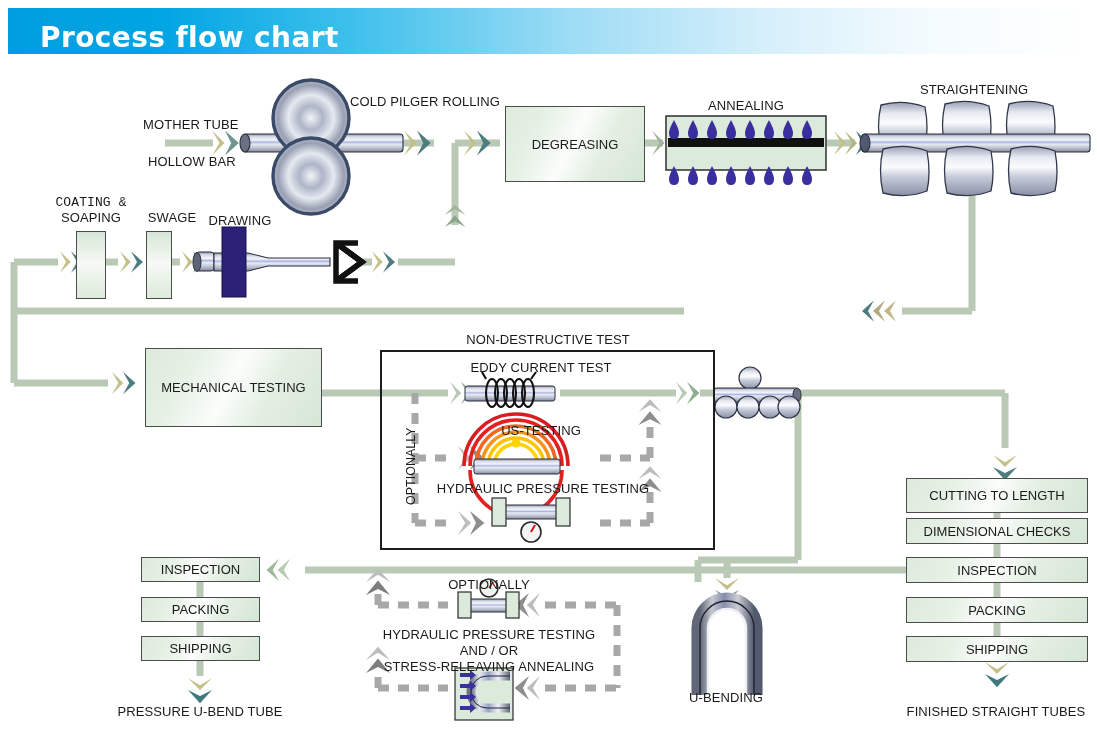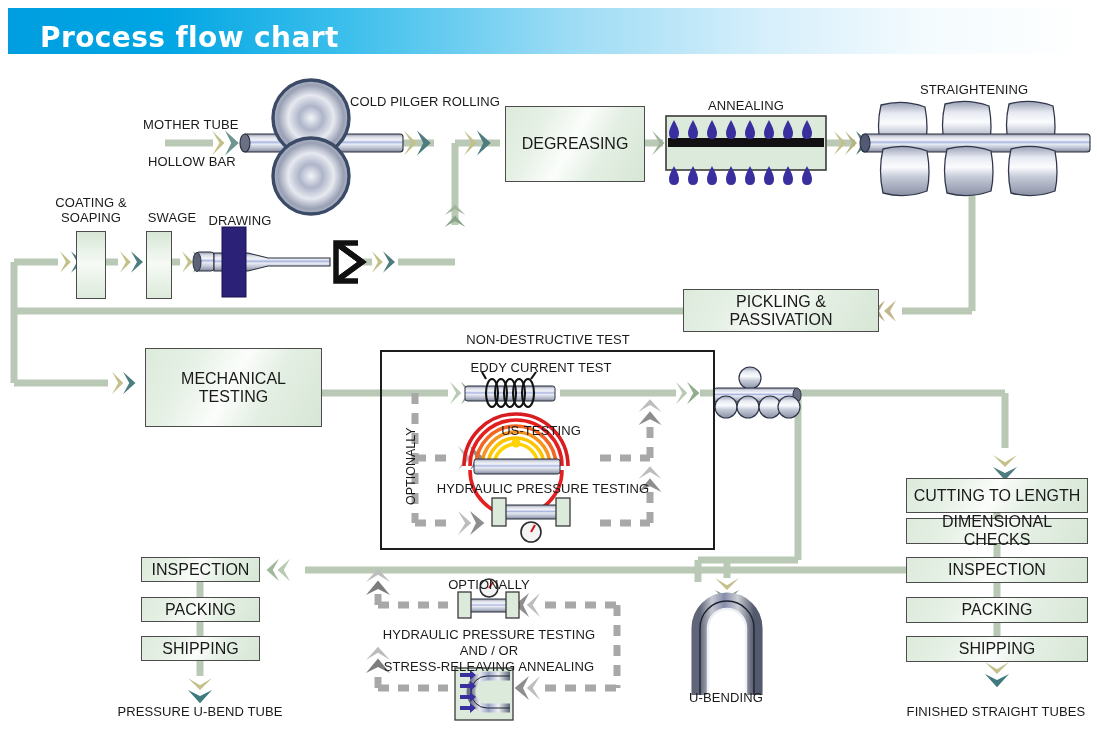--- a/index.html
+++ b/index.html
@@ -13,21 +13,21 @@
   .banner{position:absolute;left:8px;top:8px;width:1082px;height:46px;
           background:linear-gradient(to right,#009ee0 0%,#00a5e3 14%,#3fc0ec 32%,
                      #9ddcf5 52%,#d6effb 70%,#f4fbfe 85%,#ffffff 100%);}
   .banner-title{position:absolute;left:32px;top:13px;color:#fff;
           font-size:28px;font-weight:bold;font-family:"DejaVu Sans",sans-serif;
           letter-spacing:.4px;}
   .pbox{position:absolute;box-sizing:border-box;border:1.4px solid #4c4c4c;
         background:linear-gradient(118deg,#dceadb 0%,#e7f1e6 26%,#fbfdfb 48%,
                    #e4efe3 68%,#d6e6d5 100%);
         display:flex;align-items:center;justify-content:center;
-        color:#1a1a1a;font-size:16px;text-align:center;}
+        color:#1a1a1a;font-size:13px;text-align:center;}
   .slim{background:linear-gradient(to bottom,#d7e7d6 0%,#f6faf5 48%,#dceadb 100%);}
   .ndtbox{position:absolute;box-sizing:border-box;border:2.2px solid #1d1d1d;
           background:transparent;}
   .optv{position:absolute;font-size:12.5px;color:#1a1a1a;
         transform:rotate(-90deg);transform-origin:left top;white-space:nowrap;}
 </style>
 </head>
 <body>
 
 <div id="stage">
@@ -418,23 +418,20 @@
         <path d="M460,706 l10,0 l0,-3 l6,5 l-6,5 l0,-3 l-10,0 Z"></path>
       </g>
     </g>
 
   </svg>
 
   <div class="pbox" style="left:505px;top:106px;width:140px;height:76px;">
     <span>DEGREASING</span>
   </div>
 
-  <div class="pbox" style="left:683px;top:289px;width:196px;height:43px;">
-    <span>PICKLING &amp; PASSIVATION</span>
-  </div>
 
   <div class="pbox" style="left:145px;top:348px;width:177px;height:79px;">
     <span>MECHANICAL TESTING</span>
   </div>
 
   <div class="pbox slim" style="left:76px;top:231px;width:30px;height:68px;"></div>
   <div class="pbox slim" style="left:146px;top:231px;width:26px;height:68px;"></div>
 
   <div class="ndtbox" style="left:380px;top:350px;width:335px;height:200px;"></div>
 
@@ -463,21 +460,21 @@
   <div class="pbox" style="left:141px;top:636px;width:119px;height:25px;">
     <span>SHIPPING</span>
   </div>
 
   <div class="lbl" style="left:143px;top:118px;">MOTHER TUBE</div>
   <div class="lbl" style="left:148px;top:155px;">HOLLOW BAR</div>
   <div class="lbl" style="left:350px;top:95px;">COLD PILGER ROLLING</div>
   <div class="lbl c" style="left:746px;top:99px;">ANNEALING</div>
   <div class="lbl c" style="left:974px;top:83px;">STRAIGHTENING</div>
 
-  <div class="lbl c" style="left:91px;top:196px;">COATING &amp;</div>
+  <div class="lbl c" style="left:91px;top:196px;font-family:Liberation Mono, monospace;">COATING &amp;</div>
   <div class="lbl c" style="left:91px;top:211px;">SOAPING</div>
   <div class="lbl c" style="left:172px;top:211px;">SWAGE</div>
   <div class="lbl c" style="left:240px;top:214px;">DRAWING</div>
 
   <div class="lbl c" style="left:548px;top:333px;">NON-DESTRUCTIVE TEST</div>
   <div class="lbl c" style="left:541px;top:361px;">EDDY CURRENT TEST</div>
   <div class="lbl c" style="left:541px;top:424px;">US-TESTING</div>
   <div class="lbl c" style="left:543px;top:482px;">HYDRAULIC PRESSURE TESTING</div>
   <div class="optv" style="left:404px;top:505px;">OPTIONALLY</div>
 

